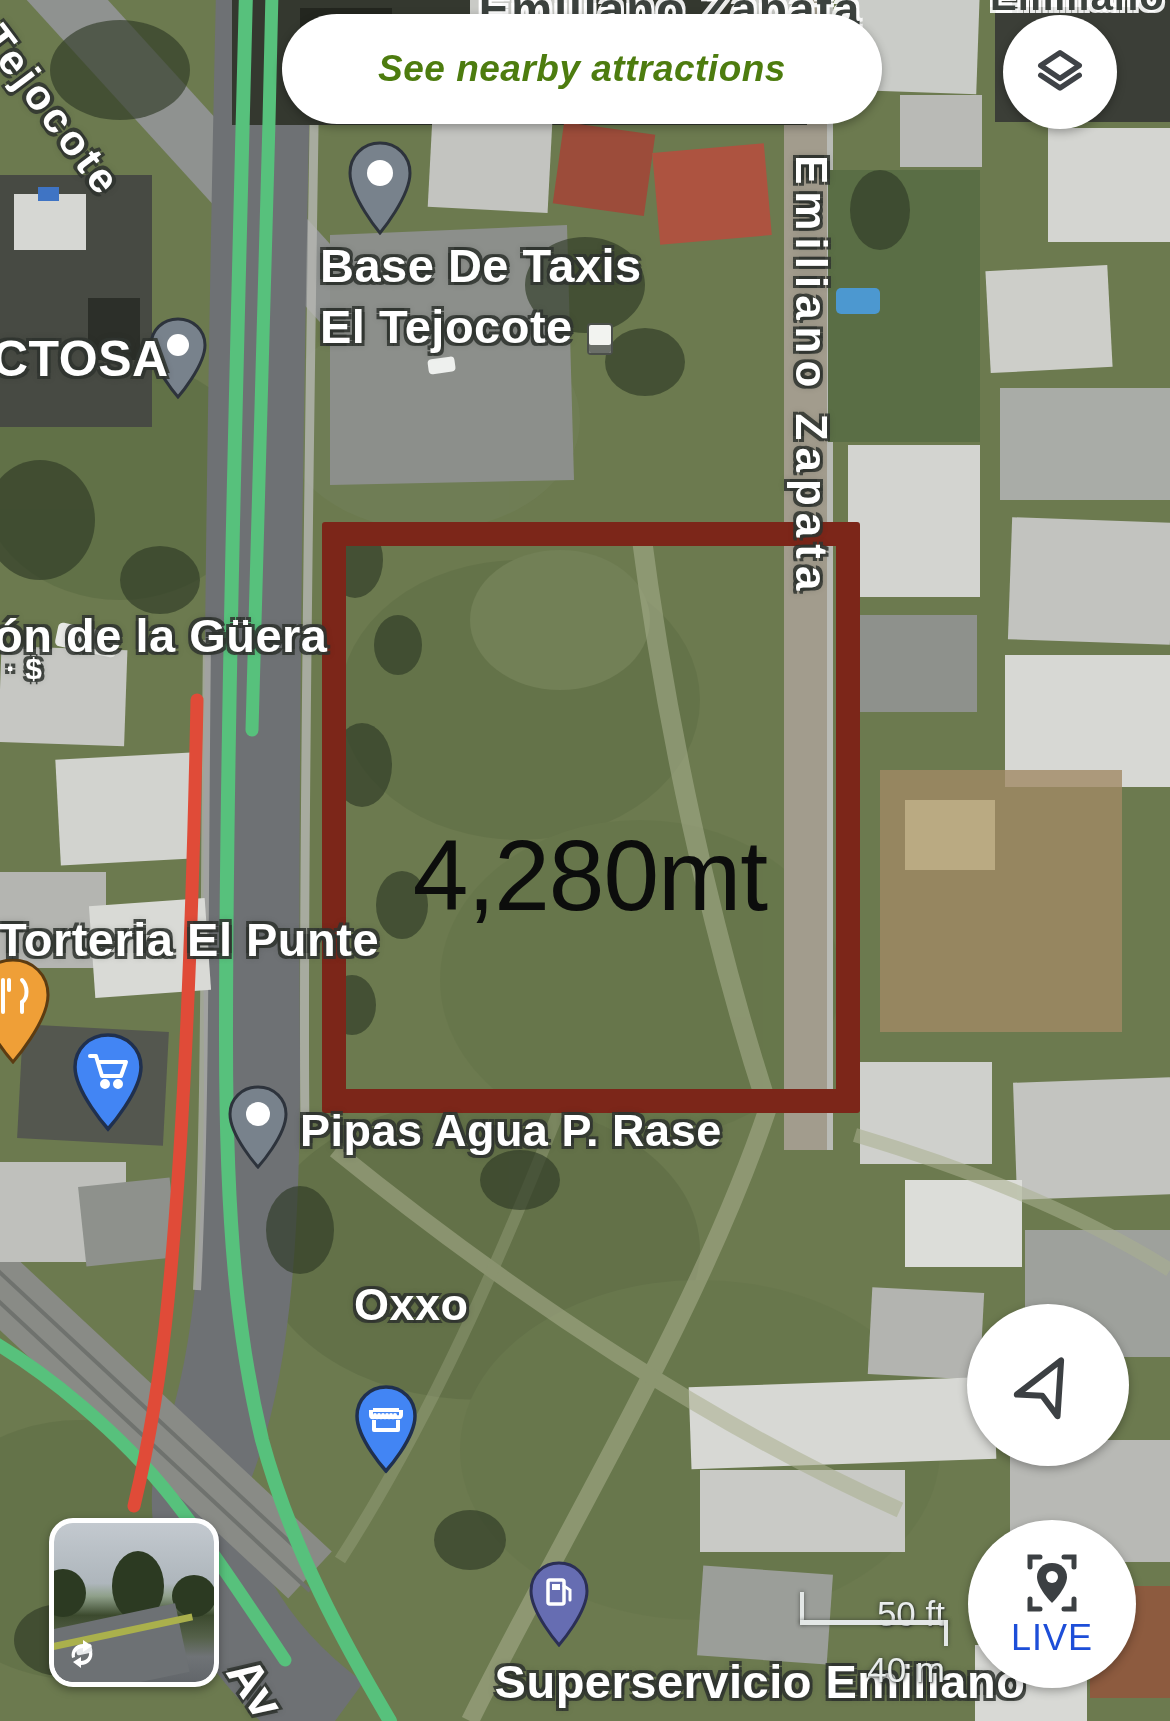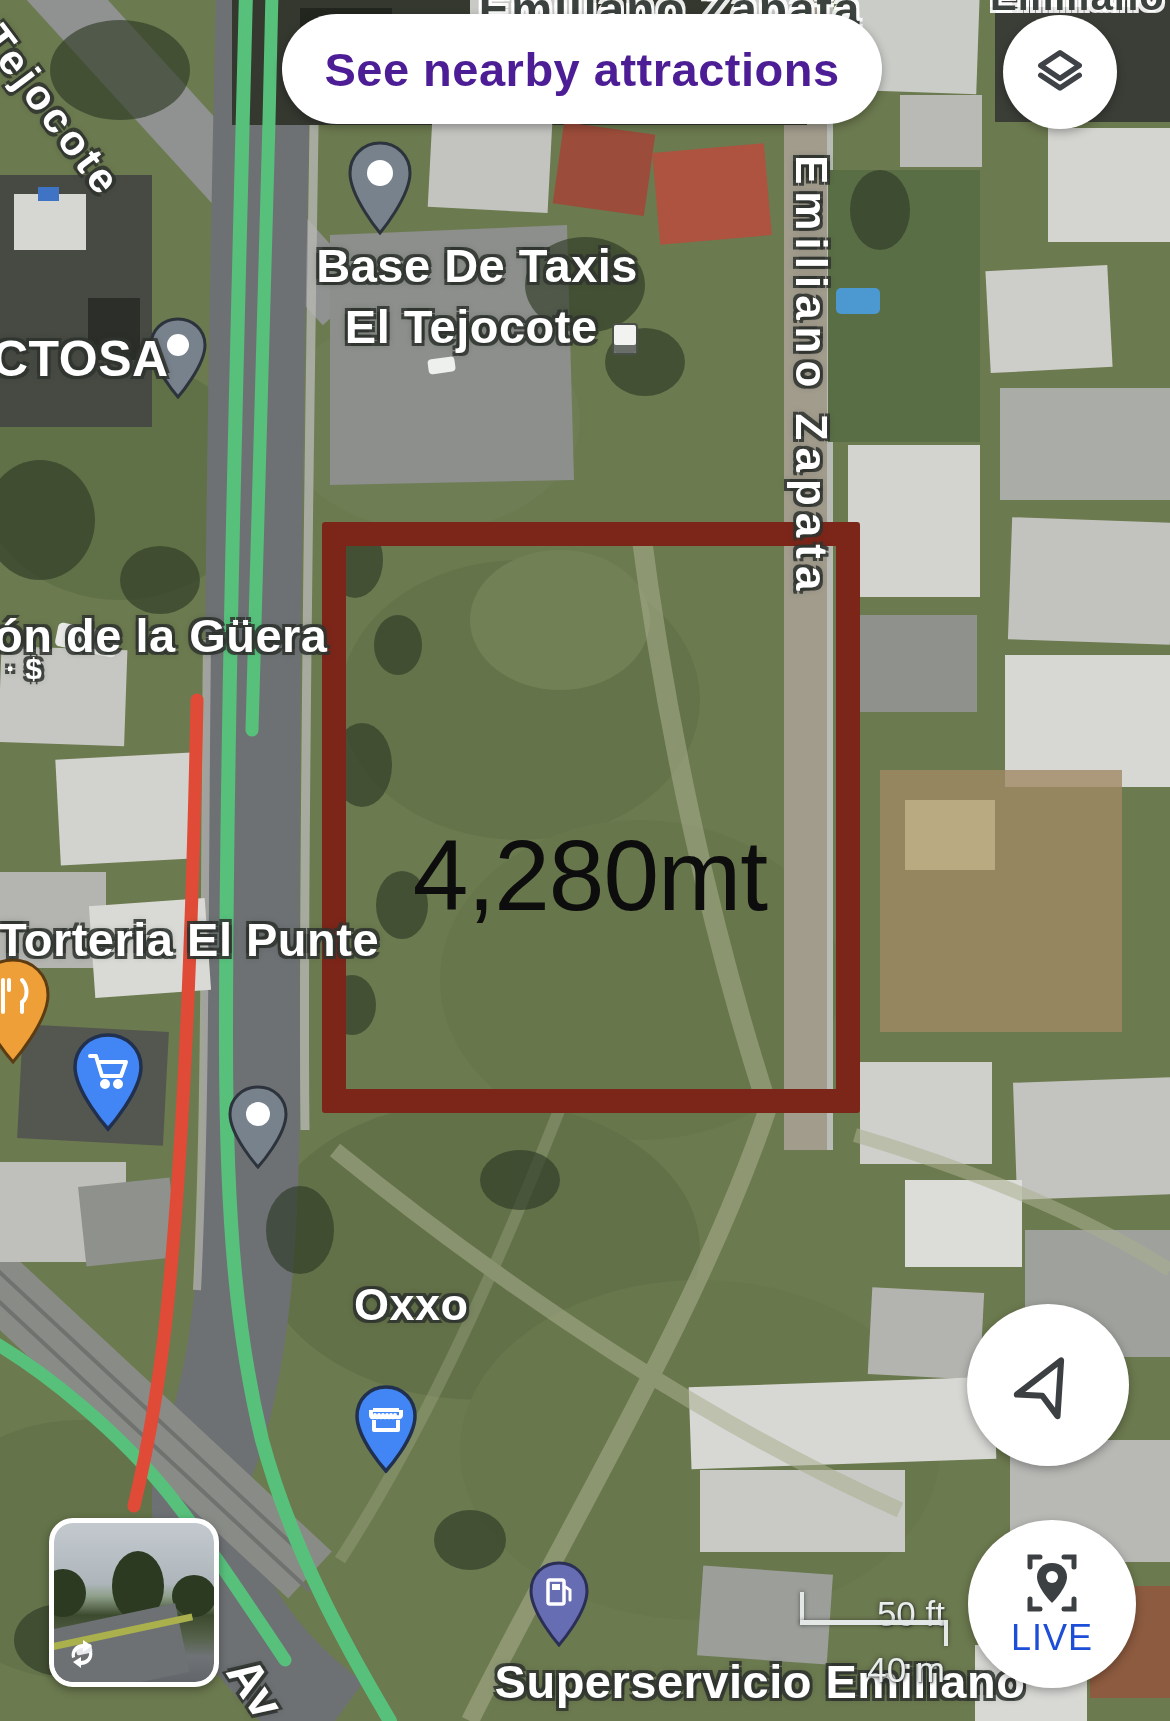--- a/index.html
+++ b/index.html
@@ -33,21 +33,21 @@
     position:absolute;left:330px;top:818px;width:520px;text-align:center;
     font-size:100px;font-weight:400;color:#0c0d0c;letter-spacing:-1px;
   }
 
   
   .pill{
     position:absolute;left:282px;top:14px;width:600px;height:110px;border-radius:56px;
     background:#fff;box-shadow:0 3px 10px rgba(0,0,0,.3);
     display:flex;align-items:center;justify-content:center;
   }
-  .pill span{font-size:47px;font-weight:600;color:#4c1d95;letter-spacing:.5px;}
+  .pill span{font-size:37px;font-weight:600;color:#4d7c0f;letter-spacing:.5px;font-style:italic;}
   .circle-btn{
     position:absolute;background:#fff;border-radius:50%;
     box-shadow:0 3px 10px rgba(0,0,0,.3);
     display:flex;align-items:center;justify-content:center;flex-direction:column;
   }
   #layers-btn{left:1003px;top:15px;width:114px;height:114px;}
   #nav-btn{left:967px;top:1304px;width:162px;height:162px;}
   #live-btn{left:968px;top:1520px;width:168px;height:168px;}
   #live-btn .live-txt{font-size:36px;color:#1d4ed8;font-weight:500;letter-spacing:1px;margin-top:-4px;}
 
@@ -248,34 +248,35 @@
     <path d="M33 3 C17 3 5 15 5 31 C5 53 33 85 33 85 C33 85 61 53 61 31 C61 15 49 3 33 3 Z" fill="#666db2" stroke="#2b2f55" stroke-width="3"></path>
     <g>
       <rect x="22" y="20" width="16" height="24" rx="2" fill="none" stroke="#ffffff" stroke-width="3.5"></rect>
       <rect x="26" y="24" width="8" height="6" fill="#ffffff"></rect>
       <path d="M38 26 L44 30 L44 40" stroke="#ffffff" stroke-width="3" fill="none" stroke-linecap="round"></path>
     </g>
   </svg>
 
   <div class="ol" style="left:-8px;top:330px;font-size:50px;">CTOSA</div>
 
-  <div style="position:absolute;left:308px;top:238px;width:330px;text-align:right;">
+  <div style="position:absolute;left:320px;top:238px;width:330px;text-align:left;">
     <div class="ol" style="position:relative;font-size:47px;">Base De Taxis</div>
     <div style="position:relative;margin-top:6px;white-space:nowrap;">
       <span class="ol" style="position:relative;font-size:47px;">El Tejocote</span>
       <span style="display:inline-block;width:22px;height:28px;background:#f2f3f0;border:2px solid #4b4f4a;border-radius:4px;vertical-align:middle;margin-left:10px;box-shadow:inset 0 -8px 0 #6a6e68;"></span>
     </div>
   </div>
 
   <div class="ol" style="left:-6px;top:608px;font-size:47px;">ón de la Güera</div>
   <div class="ol" style="left:6px;top:652px;font-size:30px;">· $</div>
 
   <div class="ol" style="left:-2px;top:912px;font-size:47px;">Torteria El Punte</div>
 
 
+  <div class="ol" style="left:300px;top:1105px;font-size:45px;">Pipas Agua P. Rase</div>
 
   <div class="ol" style="left:354px;top:1279px;font-size:45px;">Oxxo</div>
 
   <div class="ol" style="left:480px;top:1654px;width:560px;text-align:center;font-size:47px;">Superservicio Emiliano</div>
 
   <div class="scale-txt" style="left:845px;top:1574px;width:100px;text-align:right;">50 ft</div>
   <div class="scale-piece" style="left:800px;top:1592px;width:4px;height:32px;"></div>
   <div class="scale-piece" style="left:800px;top:1620px;width:148px;height:5px;"></div>
   <div class="scale-piece" style="left:944px;top:1620px;width:4px;height:26px;"></div>
   <div class="scale-txt" style="left:845px;top:1630px;width:100px;text-align:right;">40 m</div>

